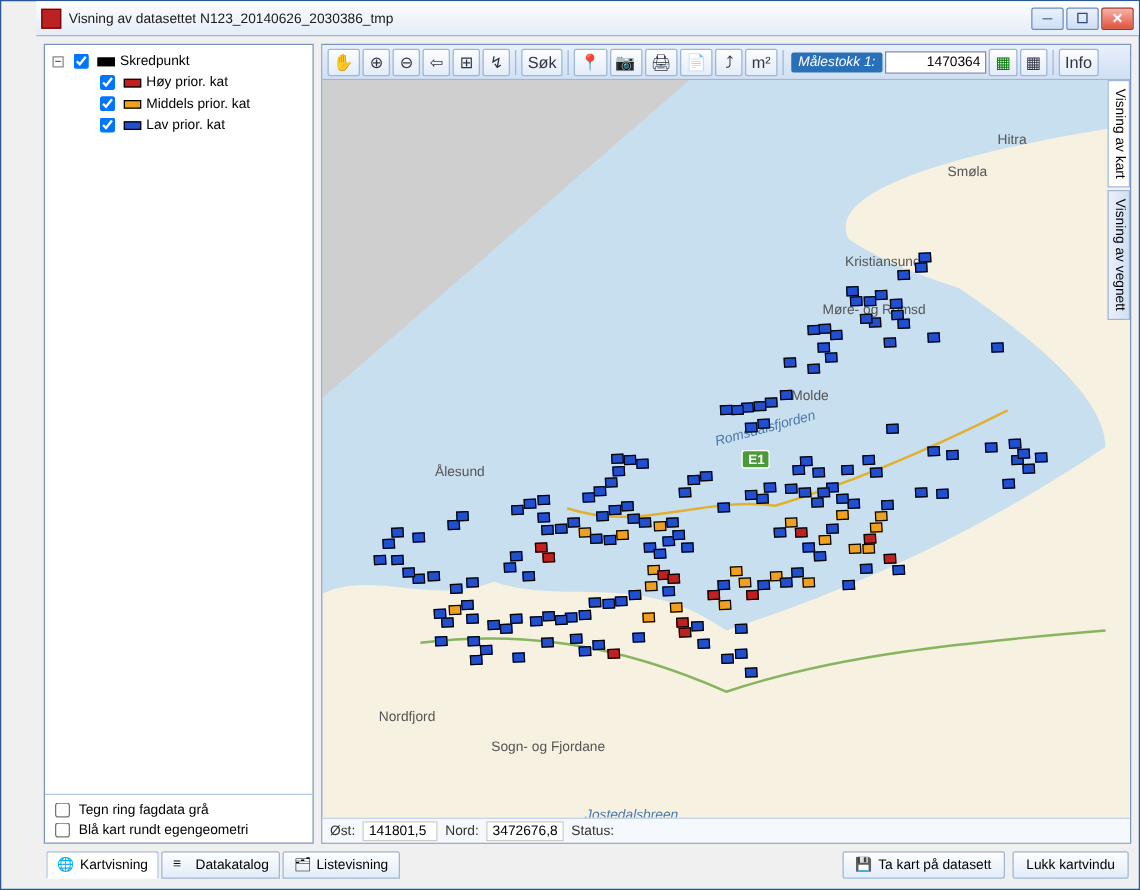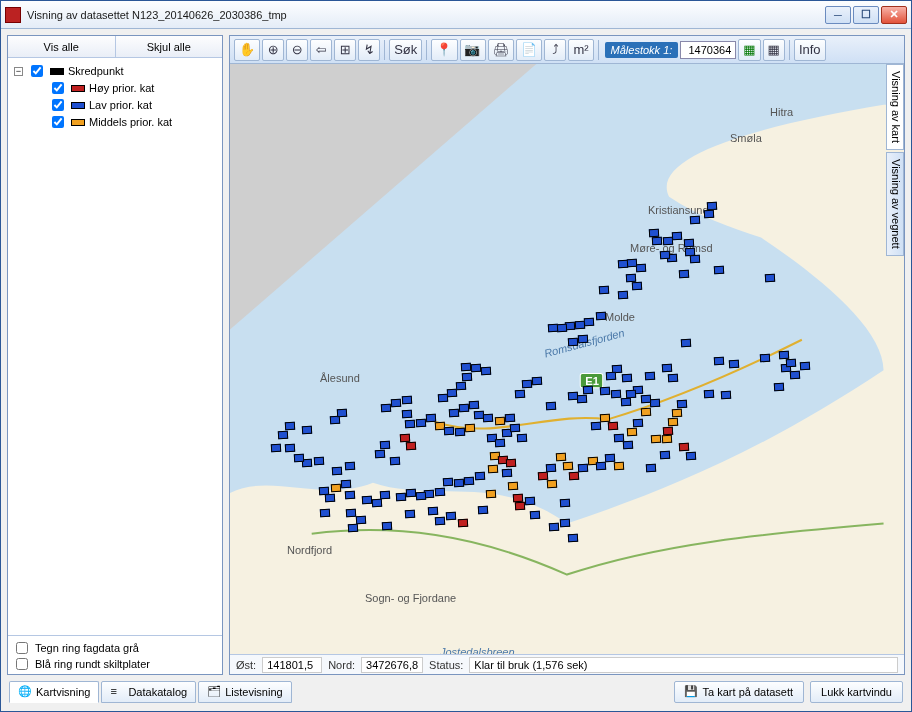--- a/index.html
+++ b/index.html
@@ -1,17 +1,17 @@
 <!DOCTYPE html>
 <html><head>
 <meta charset="utf-8">
 <style>
   * { box-sizing: border-box; font-family: "Segoe UI", Tahoma, sans-serif; font-size: 11px; }
   body { margin: 0; background: #e8e8e8; }
-  .window { width: 912px; height: 712px; background: #f0f0f0; border: 1px solid #2b5797; display: flex; flex-direction: column; }
+  .window { width: 912px; height: 712px; background: #f0f0f0; border: 1px solid #2b5797; display: flex; flex-direction: column; padding-left: 28px; }
   .titlebar { height: 28px; background: linear-gradient(#fdfeff,#e4ecf7); display: flex; align-items: center; padding: 0 4px; border-bottom: 1px solid #9fb6d4; }
   .titlebar .icon { width:16px; height:16px; background:#b22; margin-right:6px; border:1px solid #700;}
   .titlebar .title { flex:1; color:#1a1a1a; }
   .winbtns { display:flex; gap:2px; }
   .winbtn { width:26px; height:18px; border:1px solid #6a8bbf; background:linear-gradient(#eaf1fb,#cfe0f5); border-radius:2px; display:flex; align-items:center; justify-content:center; color:#2b4b7a; font-weight:bold;}
   .winbtn.close { background:linear-gradient(#f7b2a8,#e2523a); color:#fff; border-color:#a2301d;}
   .body { flex:1; display:flex; flex-direction:column; padding:6px; gap:4px; min-height:0;}
   .main { flex:1; display:flex; gap:6px; min-height:0;}
   .left { width:216px; display:flex; flex-direction:column; border:1px solid #7a95bf; background:#fff; }
   .tabs { display:flex; height:22px; border-bottom:1px solid #b5c7e3;}
@@ -23,21 +23,21 @@
   .exp { width:9px; height:9px; border:1px solid #888; display:flex; align-items:center; justify-content:center; font-size:9px; line-height:7px;}
   .cb { width:12px; height:12px;}
   .swatch{ width:14px; height:7px; border:1px solid #000;}
   .leftfoot { border-top:1px solid #b5c7e3; padding:4px 4px 2px 4px;}
   .leftfoot label{ display:flex; align-items:center; gap:4px; height:16px;}
   .leftfoot .iconbtn{ float:right; width:18px; height:16px; border:1px solid #9fb6d4; background:#e9eef7;}
   .right { flex:1; display:flex; flex-direction:column; border:1px solid #7a95bf; background:#fff; min-width:0;}
   .toolbar { height:28px; background:linear-gradient(#e9f0fa,#cfe0f5); border-bottom:1px solid #9fb6d4; display:flex; align-items:center; padding:2px 4px; gap:2px;}
   .tbtn { min-width:22px; height:22px; border:1px solid #9fb6d4; background:linear-gradient(#fdfeff,#e2ecf8); border-radius:2px; display:flex; align-items:center; justify-content:center; padding:0 4px; cursor:default; font-size:13px; color:#334;}
   .tdiv { width:1px; height:20px; background:#9fb6d4; margin:0 2px;}
-  .scaleinput{ width:56px; height:18px; border:1px solid #88a; background:#fff; padding:0 4px; text-align:right;}
+  .scaleinput{ width:81px; height:18px; border:1px solid #88a; background:#fff; padding:0 4px; text-align:right;}
   .scalelabel{ background:#2a70b8; color:#fff; padding:2px 6px; border-radius:2px; margin-left:2px;font-style:italic;}
   .maparea{ flex:1; position:relative; overflow:hidden;}
   .mapbg{ position:absolute; inset:0;}
   .sidepanel{ position:absolute; right:0; top:0; width:18px; display:flex; flex-direction:column; gap:2px;}
   .sidetab{ writing-mode:vertical-rl; background:linear-gradient(90deg,#e9f0fa,#cfe0f5); border:1px solid #9fb6d4; padding:6px 1px; font-size:11px; cursor:default;}
   .sidetab.active{ background:#fff;}
   .maplabel{ position:absolute; font-size:11px; color:#555; white-space:nowrap;}
   .pt{ position:absolute; width:10px; height:8px; border:1px solid #000; transform:rotate(-3deg);}
   .coordbar{ height:20px; border-top:1px solid #b5c7e3; display:flex; align-items:center; gap:6px; padding:0 6px; background:#f5f8fc;}
   .coordbar .lbl{ color:#333;}
@@ -62,57 +62,53 @@
       <div class="winbtn">─</div>
       <div class="winbtn">☐</div>
       <div class="winbtn close">✕</div>
     </div>
   </div>
 
   <div class="body">
     <div class="main">
 
       <div class="left">
-        <div class="tabs">
-          <div class="tab">Vis alle</div>
-          <div class="tab">Skjul alle</div>
-        </div>
         <div class="tree">
           <div class="treeitem">
             <span class="exp">−</span>
             <input type="checkbox" class="cb" checked="" style="">
             <span class="swatch" style="background:#000"></span>
             <span>Skredpunkt</span>
           </div>
           <div id="tree-children">
               <div class="treeitem child">
                 <input type="checkbox" class="cb" checked="" style="">
                 <span class="swatch" style="background:#c02020"></span>
                 <span>Høy prior. kat</span>
               </div>
               <div class="treeitem child">
                 <input type="checkbox" class="cb" checked="" style="">
-                <span class="swatch" style="background:#2050d0"></span>
-                <span>Lav prior. kat</span>
+                <span class="swatch" style="background:#f0a020"></span>
+                <span>Middels prior. kat</span>
               </div>
               <div class="treeitem child">
                 <input type="checkbox" class="cb" checked="" style="">
-                <span class="swatch" style="background:#f0a020"></span>
-                <span>Middels prior. kat</span>
+                <span class="swatch" style="background:#2050d0"></span>
+                <span>Lav prior. kat</span>
               </div>
             </div>
         </div>
         <div class="leftfoot">
           <label>
               <input type="checkbox" class="cb" style="">
               <span>Tegn ring fagdata grå</span>
             </label>
           <label>
               <input type="checkbox" class="cb" style="">
-              <span>Blå ring rundt skiltplater</span>
+              <span>Blå kart rundt egengeometri</span>
             </label>
         </div>
       </div>
 
       <div class="right">
         <div class="toolbar">
           <div class="tbtn">✋</div>
           <div class="tbtn">⊕</div>
           <div class="tbtn">⊖</div>
           <div class="tbtn">⇦</div>
@@ -150,21 +146,21 @@
             <div class="sidetab active">Visning av kart</div>
             <div class="sidetab">Visning av vegnett</div>
           </div>
           <span class="maplabel" style="left:540px; top:42px;">Hitra</span>
           <span class="maplabel" style="left:500px; top:68px;">Smøla</span>
           <span class="maplabel" style="left:418px; top:140px;">Kristiansund</span>
           <span class="maplabel" style="left:400px; top:178px;">Møre- og Romsd</span>
           <span class="maplabel" style="left:375px; top:247px;">Molde</span>
           <span class="maplabel" style="left:313px; top:273px; transform:rotate(-15deg); color:#4a78a8; font-style:italic;">Romsdalsfjorden</span>
           <span class="maplabel" style="left:90px;  top:308px;">Ålesund</span>
-          <span class="maplabel" style="left:45px;  top:480px;margin-left:12px;">Nordfjord</span>
+          <span class="maplabel" style="left:45px;  top:504px;">Nordfjord</span>
           <span class="maplabel" style="left:135px; top:528px;">Sogn- og Fjordane</span>
           <span class="maplabel" style="left:210px; top:582px; color:#4a78a8; font-style:italic;">Jostedalsbreen</span>
           <div id="points-layer">
               <span class="pt" style="left: 477px; top: 138px; background: rgb(32, 80, 208);"></span>
               <span class="pt" style="left: 474px; top: 146px; background: rgb(32, 80, 208);"></span>
               <span class="pt" style="left: 460px; top: 152px; background: rgb(32, 80, 208);"></span>
               <span class="pt" style="left: 419px; top: 165px; background: rgb(32, 80, 208);"></span>
               <span class="pt" style="left: 422px; top: 173px; background: rgb(32, 80, 208);"></span>
               <span class="pt" style="left: 433px; top: 173px; background: rgb(32, 80, 208);"></span>
               <span class="pt" style="left: 442px; top: 168px; background: rgb(32, 80, 208);"></span>
@@ -344,21 +340,20 @@
               <span class="pt" style="left: 176px; top: 378px; background: rgb(192, 32, 32);"></span>
             </div>
         </div>
 
         <div class="coordbar">
           <span class="lbl">Øst:</span>
           <span class="val">141801,5</span>
           <span class="lbl">Nord:</span>
           <span class="val">3472676,8</span>
           <span class="lbl">Status:</span>
-          <span class="val status">Klar til bruk (1,576 sek)</span>
         </div>
       </div>
     </div>
 
     <div class="bottombar">
       <div class="btabs">
         <div class="btab active">
             <span class="smicon">🌐</span>
             <span>Kartvisning</span>
           </div>

